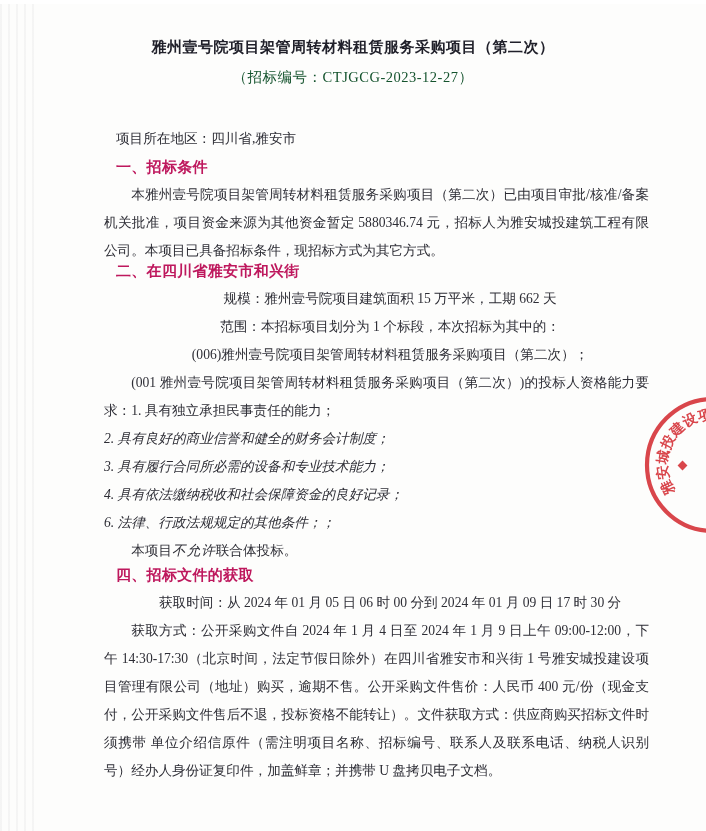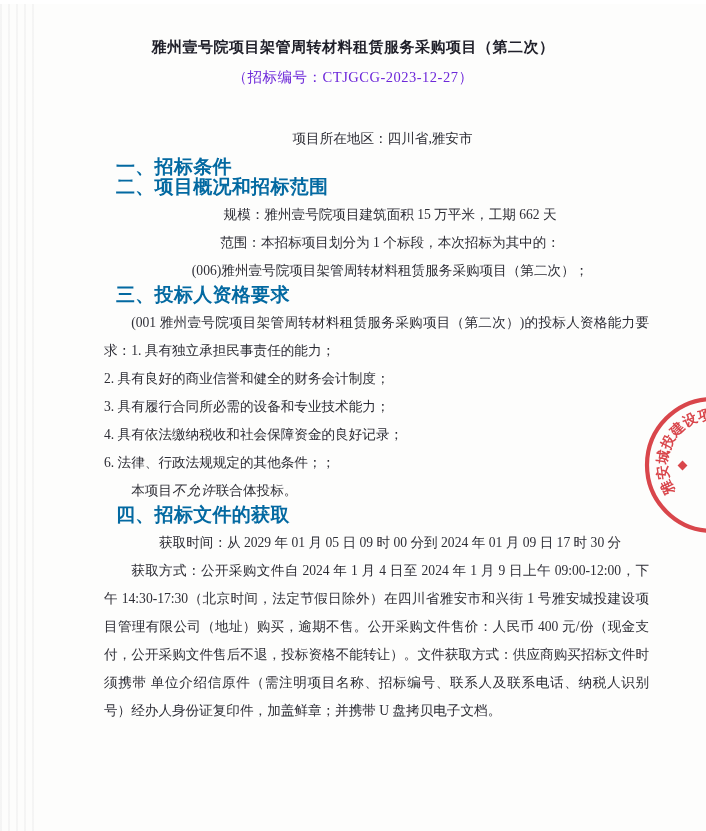--- a/index.html
+++ b/index.html
@@ -22,42 +22,42 @@
   }
   .title-block{
     margin-top:28px;
     text-align:center;
   }
   .title-line1{
     font-size:15px;line-height:30px;font-weight:600;color:#20202a;
     letter-spacing:0.5px;
   }
   .title-line2{
-    font-size:14.5px;line-height:30px;font-weight:500;color:#6d28d9;
+    font-size:14.5px;line-height:30px;font-weight:500;color:#14532d;
     letter-spacing:0.5px;
   }
   .content{
     margin:33px 57px 0 104px;
     font-size:13.6px;
     line-height:28px;
   }
   .content p{margin:0;}
-  .meta-line{ padding-left:12px;text-align:center; }
+  .meta-line{ padding-left:12px; }
   .sec-heading{
     font-weight:700;
-    font-size:19px;
-    color:#0369a1;
+    font-size:15px;
+    color:#be185d;
     padding-left:12px;
     letter-spacing:0.3px;
   }
   .sec-heading.tight8{margin-top:-8px;}
   .sec-heading.tight4{margin-top:-4px;}
   .para{ text-align:justify; text-indent:2em; }
   .line-indent{ text-indent:2em;text-align:center; }
-  .list-item{ text-indent:0; }
+  .list-item{ text-indent:0;font-style:italic; }
   .jv-line{ text-indent:2em; margin-top:-8px; }
   .jv-line em{ font-style:italic; letter-spacing:1px; }
   .seal{
     position:absolute;
     left:578px;top:326px;
     width:270px;height:270px;
     pointer-events:none;
     opacity:0.92;
   }
 </style>
@@ -69,36 +69,36 @@
   <div class="title-block">
     <div class="title-line1">雅州壹号院项目架管周转材料租赁服务采购项目（第二次）</div>
     <div class="title-line2">（招标编号：CTJGCG-2023-12-27）</div>
   </div>
 
   <div class="content">
 
     <p class="meta-line">项目所在地区：四川省,雅安市</p>
 
     <p class="sec-heading">一、招标条件</p>
+    <p class="para">本雅州壹号院项目架管周转材料租赁服务采购项目（第二次）已由项目审批/核准/备案机关批准，项目资金来源为其他资金暂定 5880346.74 元，招标人为雅安城投建筑工程有限公司。本项目已具备招标条件，现招标方式为其它方式。</p>
 
-    <p class="sec-heading tight8">二、项目概况和招标范围</p>
+    <p class="sec-heading tight8">二、在四川省雅安市和兴街</p>
     <p class="line-indent">规模：雅州壹号院项目建筑面积 15 万平米，工期 662 天</p>
     <p class="line-indent">范围：本招标项目划分为 1 个标段，本次招标为其中的：</p>
     <p class="line-indent">(006)雅州壹号院项目架管周转材料租赁服务采购项目（第二次）；</p>
 
-    <p class="sec-heading tight4">三、投标人资格要求</p>
     <p class="para">(001 雅州壹号院项目架管周转材料租赁服务采购项目（第二次）)的投标人资格能力要求：1. 具有独立承担民事责任的能力；</p>
     <p class="list-item">2. 具有良好的商业信誉和健全的财务会计制度；</p>
     <p class="list-item">3. 具有履行合同所必需的设备和专业技术能力；</p>
     <p class="list-item">4. 具有依法缴纳税收和社会保障资金的良好记录；</p>
     <p class="list-item">6. 法律、行政法规规定的其他条件；；</p>
     <p class="jv-line"><span>本项目</span><em>不允许</em><span>联合体投标。</span></p>
 
     <p class="sec-heading tight4">四、招标文件的获取</p>
-    <p class="line-indent">获取时间：从 2029 年 01 月 05 日 09 时 00 分到 2024 年 01 月 09 日 17 时 30 分</p>
+    <p class="line-indent">获取时间：从 2024 年 01 月 05 日 06 时 00 分到 2024 年 01 月 09 日 17 时 30 分</p>
     <p class="para">获取方式：公开采购文件自 2024 年 1 月 4 日至 2024 年 1 月 9 日上午 09:00-12:00，下午 14:30-17:30（北京时间，法定节假日除外）在四川省雅安市和兴街 1 号雅安城投建设项目管理有限公司（地址）购买，逾期不售。公开采购文件售价：人民币 400 元/份（现金支付，公开采购文件售后不退，投标资格不能转让）。文件获取方式：供应商购买招标文件时须携带 单位介绍信原件（需注明项目名称、招标编号、联系人及联系电话、纳税人识别号）经办人身份证复印件，加盖鲜章；并携带 U 盘拷贝电子文档。</p>
 
   </div>
 
   <svg class="seal" viewBox="0 0 270 270" xmlns="http://www.w3.org/2000/svg" aria-hidden="true">
     <circle cx="135" cy="135" r="66" fill="none" stroke-width="4.2" stroke="#d6373d"></circle>
     <path id="sealArc" d="M 97.3 161.4 A 46 46 0 1 1 172.7 161.4" fill="none"></path>
     <rect x="101" y="132" width="7" height="7" transform="rotate(45 104.5 135.5)" fill="#d6373d"></rect>
     <text font-size="14" font-weight="bold" font-family="Liberation Serif, DejaVu Serif, serif" fill="#d6373d">
       <textPath href="#sealArc" startOffset="0" textLength="200" lengthAdjust="spacing">雅安城投建设项目管理有限公司</textPath>

